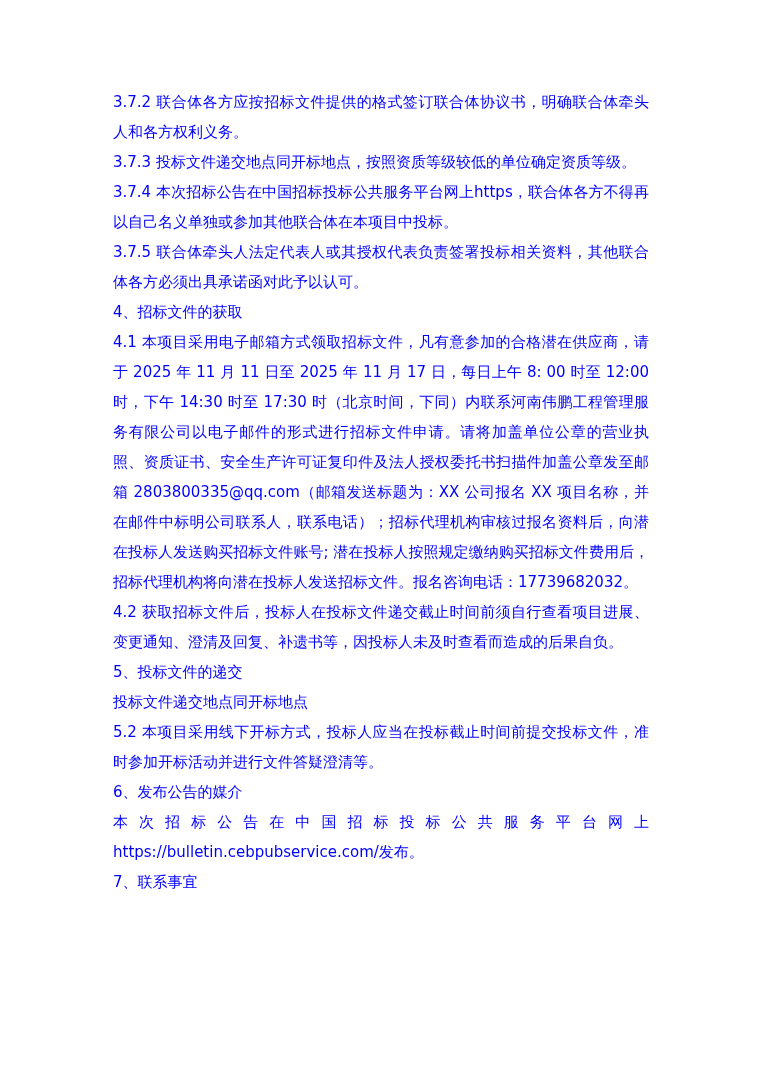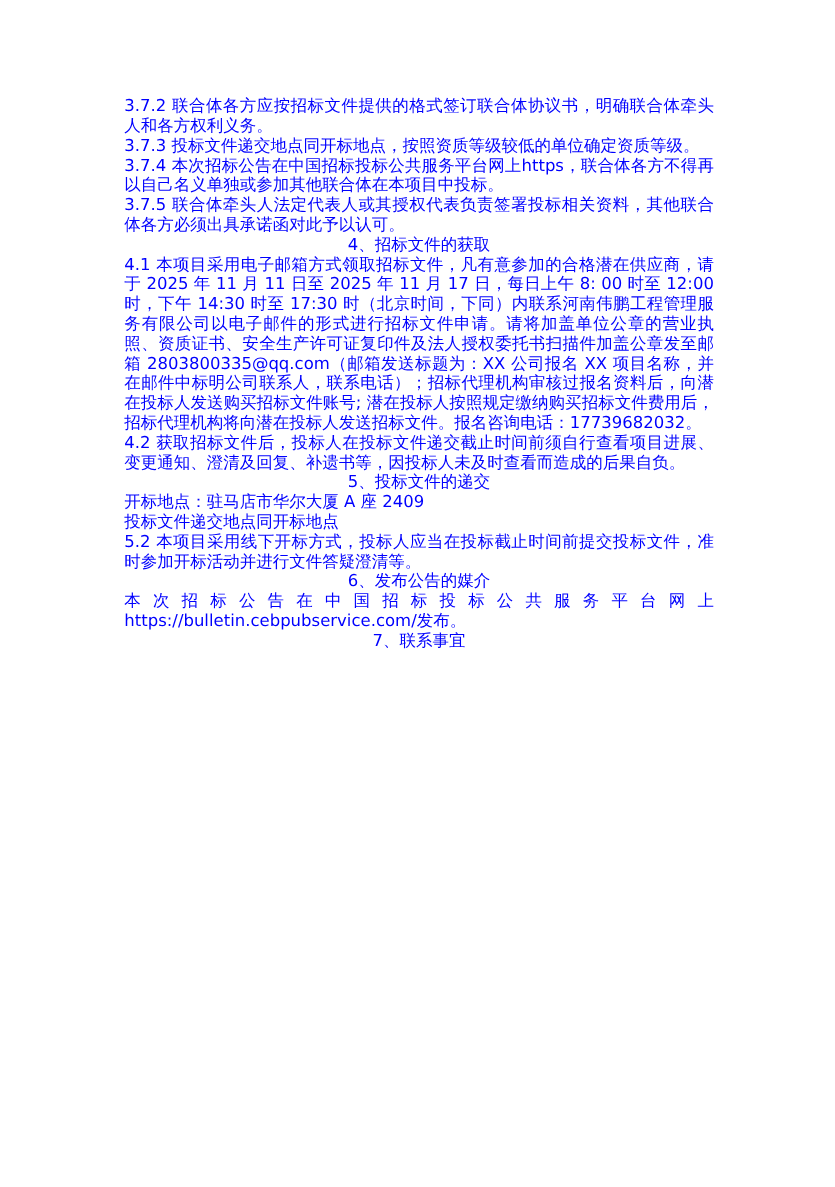--- a/index.html
+++ b/index.html
@@ -17,42 +17,41 @@
   .doc-page {
     position: absolute;
     left: 113px;
     top: 87px;
     width: 536px;
   }
   .doc-para {
     margin: 0;
     padding: 0;
     font-size: 15px;
-    line-height: 18px;
+    line-height: 30px;
     color: #0000fe;
     text-align: justify;
     text-justify: inter-character;
     letter-spacing: 0px;
     word-break: break-word;
   }
   .doc-para.heading {
-    text-align: center;
+    text-align: left;
   }
 </style>
 </head>
 <body>
 
 <div class="doc-page">
   <p class="doc-para">3.7.2 联合体各方应按招标文件提供的格式签订联合体协议书，明确联合体牵头人和各方权利义务。</p>
   <p class="doc-para">3.7.3 投标文件递交地点同开标地点，按照资质等级较低的单位确定资质等级。</p>
   <p class="doc-para">3.7.4 本次招标公告在中国招标投标公共服务平台网上https，联合体各方不得再以自己名义单独或参加其他联合体在本项目中投标。</p>
   <p class="doc-para">3.7.5 联合体牵头人法定代表人或其授权代表负责签署投标相关资料，其他联合体各方必须出具承诺函对此予以认可。</p>
   <p class="doc-para heading">4、招标文件的获取</p>
   <p class="doc-para">4.1 本项目采用电子邮箱方式领取招标文件，凡有意参加的合格潜在供应商，请于 2025 年 11 月 11 日至 2025 年 11 月 17 日，每日上午 8: 00 时至 12:00 时，下午 14:30 时至 17:30 时（北京时间，下同）内联系河南伟鹏工程管理服务有限公司以电子邮件的形式进行招标文件申请。请将加盖单位公章的营业执照、资质证书、安全生产许可证复印件及法人授权委托书扫描件加盖公章发至邮箱 2803800335@qq.com（邮箱发送标题为：XX 公司报名 XX 项目名称，并在邮件中标明公司联系人，联系电话）；招标代理机构审核过报名资料后，向潜在投标人发送购买招标文件账号; 潜在投标人按照规定缴纳购买招标文件费用后，招标代理机构将向潜在投标人发送招标文件。报名咨询电话：17739682032。</p>
   <p class="doc-para">4.2 获取招标文件后，投标人在投标文件递交截止时间前须自行查看项目进展、变更通知、澄清及回复、补遗书等，因投标人未及时查看而造成的后果自负。</p>
   <p class="doc-para heading">5、投标文件的递交</p>
-  <p class="doc-para">开标地点：驻马店市华尔大厦 A 座 2409</p>
   <p class="doc-para">投标文件递交地点同开标地点</p>
   <p class="doc-para">5.2 本项目采用线下开标方式，投标人应当在投标截止时间前提交投标文件，准时参加开标活动并进行文件答疑澄清等。</p>
   <p class="doc-para heading">6、发布公告的媒介</p>
   <p class="doc-para">本次招标公告在中国招标投标公共服务平台网上https://bulletin.cebpubservice.com/发布。</p>
   <p class="doc-para heading">7、联系事宜</p>
 </div>
 
 </body></html>

